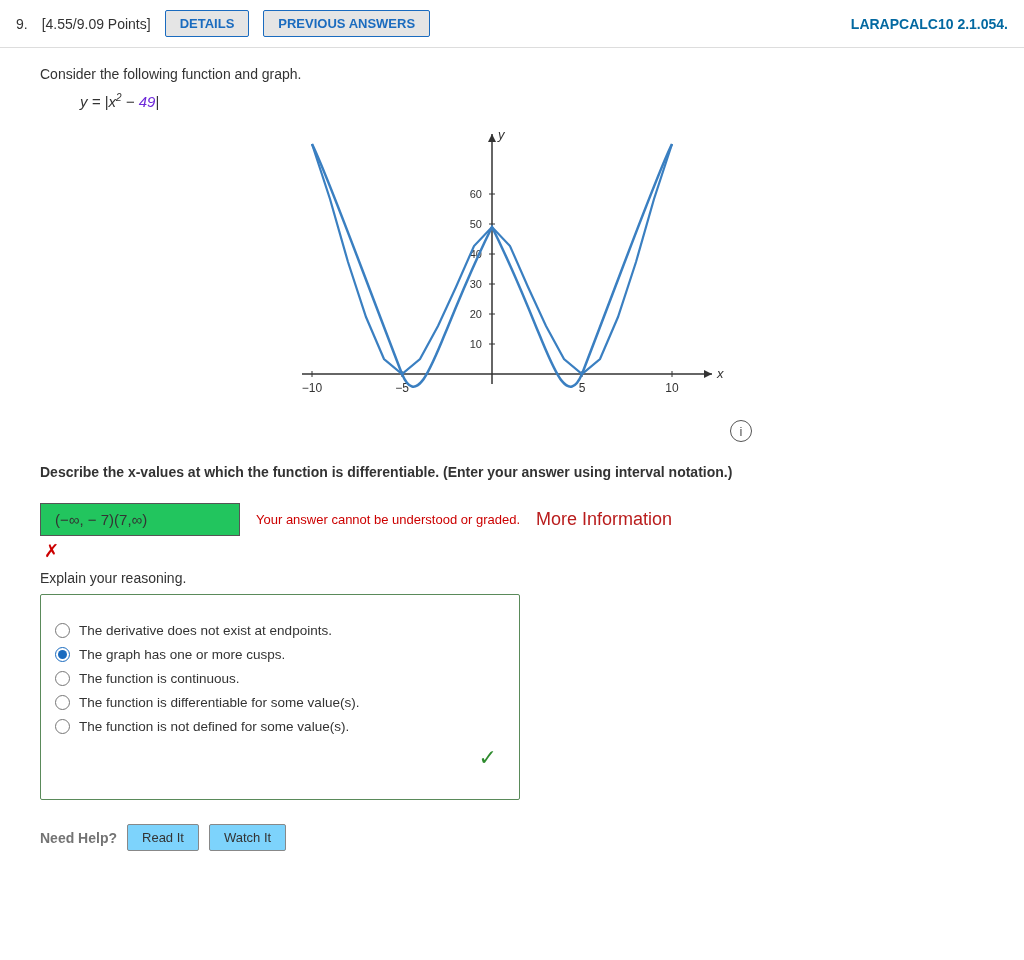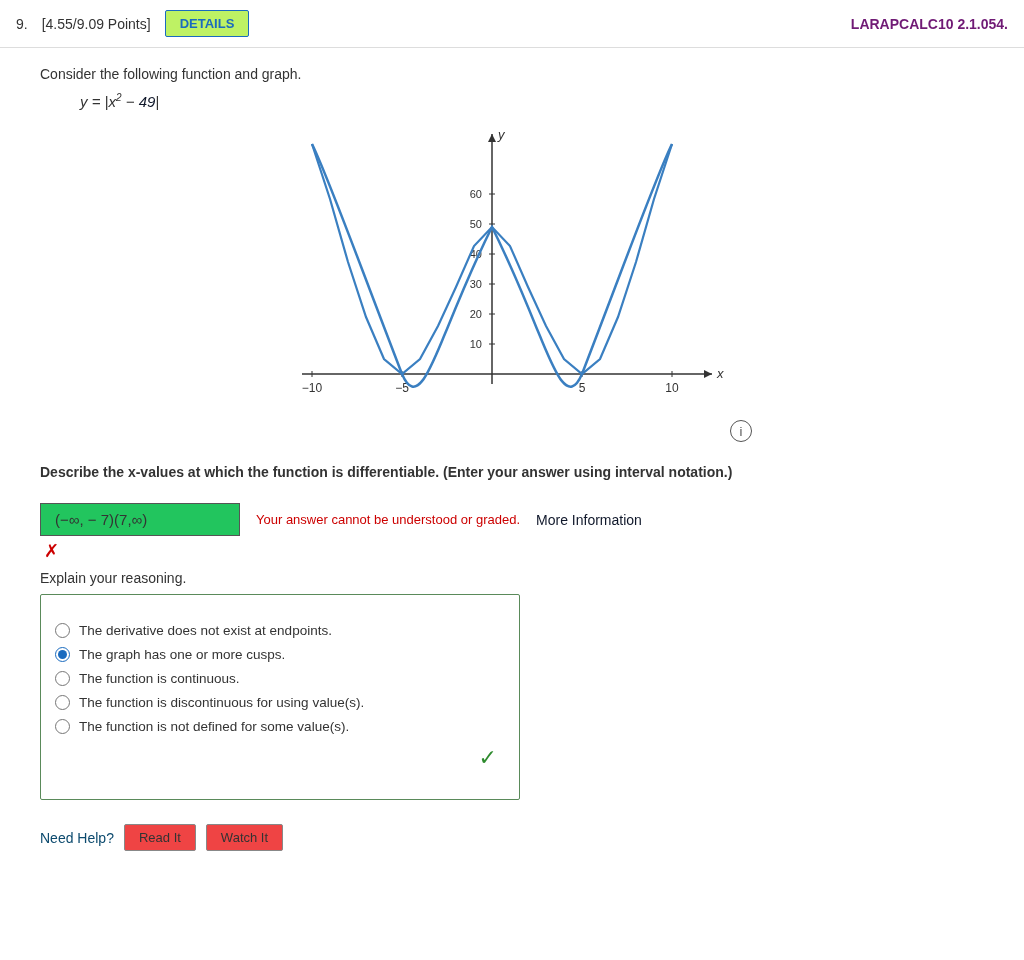--- a/index.html
+++ b/index.html
@@ -23,47 +23,47 @@
       gap: 14px;
       background: #fff;
     }
     .header-points {
       font-size: 14px;
       color: #333;
       font-weight: normal;
     }
     .header-btn {
       border: 1.5px solid #1a6bbf;
-      background: #bef264;
+      background: #e5e5e5;
       color: #1a6bbf;
       padding: 5px 14px;
       font-size: 13px;
       font-weight: bold;
       cursor: pointer;
       border-radius: 2px;
     }
     .header-course {
       font-size: 14px;
       font-weight: bold;
-      color: #701a75;
+      color: #0369a1;
       margin-left: auto;
     }
     .content {
       padding: 18px 40px 30px 40px;
     }
     .problem-intro {
       font-size: 14px;
       margin-bottom: 10px;
     }
     .formula {
       font-size: 15px;
       margin: 8px 0 14px 40px;
       font-style: italic;
     }
-    .formula .red { color: #0f172a; }
+    .formula .red { color: #6d28d9; }
     .graph-container {
       width: 480px;
       margin: 0 auto 18px auto;
       position: relative;
     }
     .graph-svg {
       display: block;
     }
     .info-icon {
       position: absolute;
@@ -98,23 +98,23 @@
       padding: 7px 14px;
       font-size: 15px;
       min-width: 200px;
       background: #22c55e;
     }
     .error-msg {
       color: #cc0000;
       font-size: 13px;
     }
     .more-info-link {
-      color: #0f172a;
+      color: #b91c1c;
       text-decoration: none;
-      font-size: 14px;
+      font-size: 18px;
     }
     .red-x {
       color: #cc0000;
       font-size: 18px;
       margin-left: 4px;
       display: block;
     }
     .explain-label {
       font-size: 14px;
       margin: 8px 0 8px 0;
@@ -151,45 +151,46 @@
       color: #2e8b2e;
       font-size: 22px;
     }
     .help-row {
       display: flex;
       align-items: center;
       gap: 10px;
       margin-top: 24px;
     }
     .need-help-label {
-      color: #0c4a6e;
-      font-weight: normal;
+      color: #737373;
+      font-weight: bold;
       font-size: 14px;
     }
     .help-btn {
       border: 1.5px solid #888;
-      background: #ef4444;
+      background: #7dd3fc;
       color: #333;
       padding: 5px 14px;
       font-size: 13px;
       cursor: pointer;
       border-radius: 2px;
       font-weight: normal;
     }
     sup { font-size: 10px; }
   </style>
 </head>
 <body>
 
 <div class="page-wrapper">
 
   <div class="header-bar">
     <span class="header-points">9.</span>
     <span class="header-points">[4.55/9.09 Points]</span>
     <button class="header-btn">DETAILS</button>
+    <button class="header-btn">PREVIOUS ANSWERS</button>
     <span class="header-course">LARAPCALC10 2.1.054.</span>
   </div>
 
   <div class="content">
     <p class="problem-intro">Consider the following function and graph.</p>
 
     <div class="formula">
       <i>y</i> = |<i>x</i><sup>2</sup> − <span class="red">49</span>|
     </div>
 
@@ -301,21 +302,21 @@
       <label class="radio-item">
         <input type="radio" name="reasoning" checked="" style="">
         <span>The graph has one or more cusps.</span>
       </label>
       <label class="radio-item">
         <input type="radio" name="reasoning" style="">
         <span>The function is continuous.</span>
       </label>
       <label class="radio-item">
         <input type="radio" name="reasoning" style="">
-        <span>The function is discontinuous for using value(s).</span>
+        <span>The function is differentiable for some value(s).</span>
       </label>
       <label class="radio-item">
         <input type="radio" name="reasoning" style="">
         <span>The function is not defined for some value(s).</span>
       </label>
       <div class="checkmark-row">
         <span class="green-check">✓</span>
       </div>
     </div>
 

